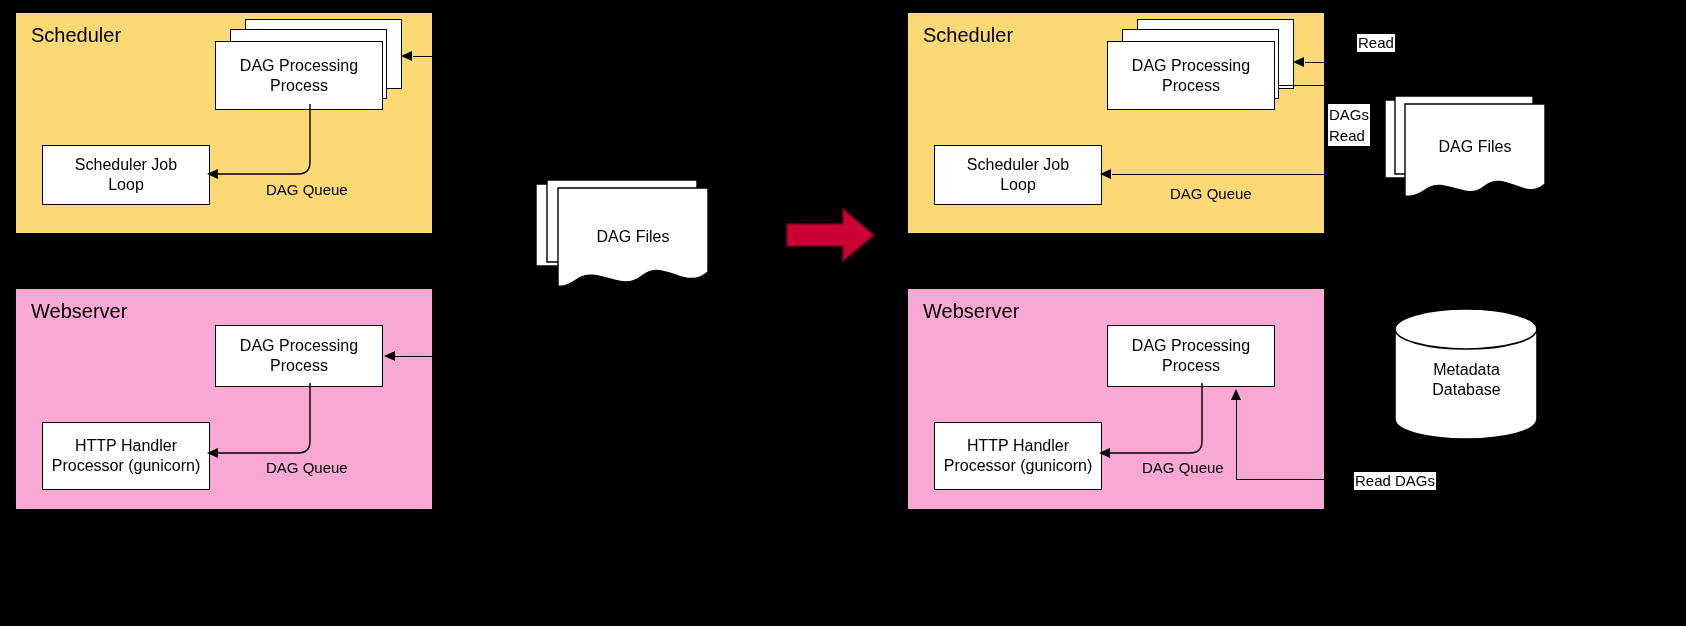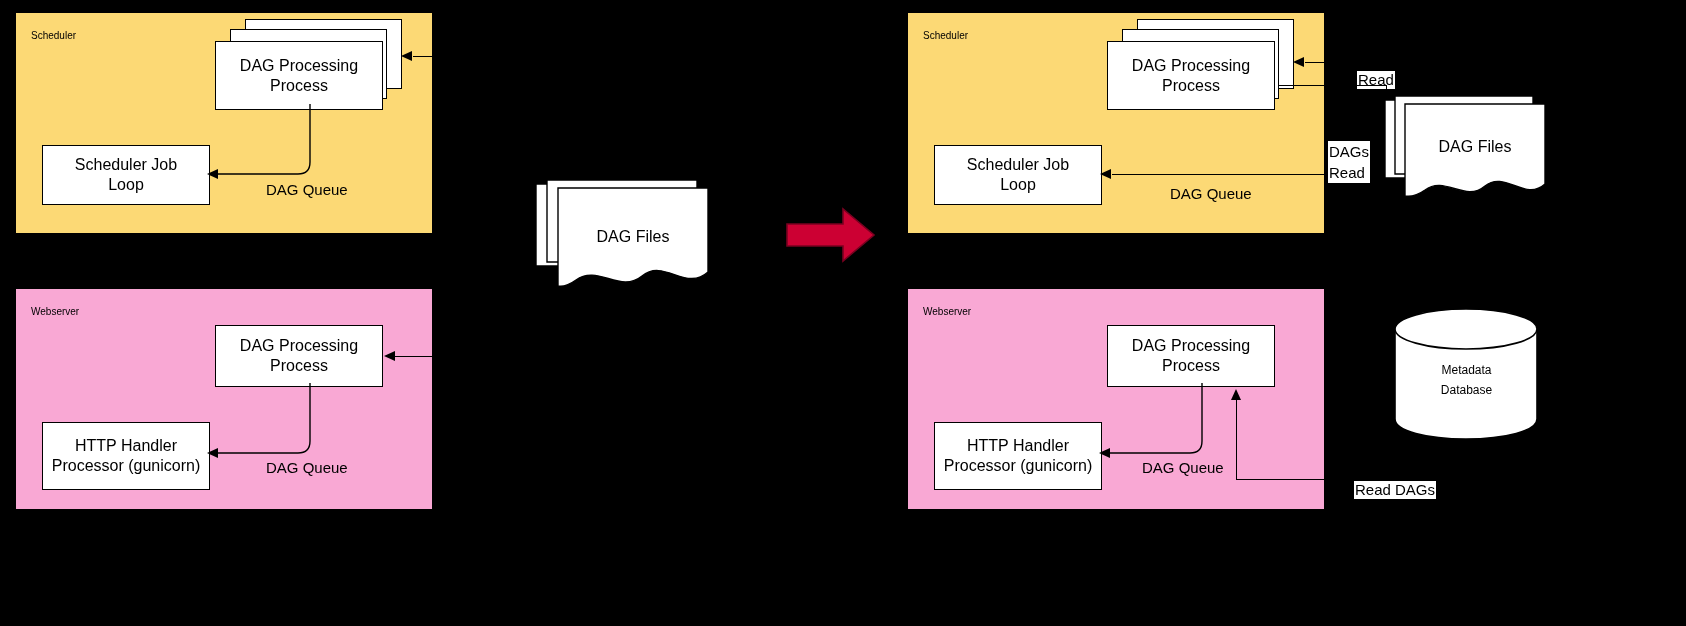--- a/index.html
+++ b/index.html
@@ -5,21 +5,21 @@
   html,body{margin:0;padding:0;background:#000;}
   body{width:1686px;height:626px;position:relative;overflow:hidden;
        font-family:"Liberation Sans","DejaVu Sans",sans-serif;color:#000;}
   .stage{position:absolute;left:0;top:0;width:1686px;height:626px;}
   .abs{position:absolute;box-sizing:border-box;}
 
   
   .panel{border:1px solid #000;}
   .panel-scheduler{background:#FCD975;}
   .panel-webserver{background:#f9a8d4;}
-  .panel-title{position:absolute;left:15px;top:13px;font-size:10px;line-height:19px;
+  .panel-title{position:absolute;left:15px;top:13px;font-size:20px;line-height:19px;
                color:#000;white-space:nowrap;}
 
   
   .box{background:#FFFFFF;border:1px solid #000;display:flex;align-items:center;
        justify-content:center;text-align:center;font-size:16px;line-height:20px;}
 
   
   .stack{position:absolute;}
   .stack .sheet{position:absolute;background:#fff;border:1px solid #000;}
 
@@ -29,32 +29,32 @@
   .arrow-l{width:0;height:0;border-top:5px solid transparent;border-bottom:5px solid transparent;
            border-right:11px solid #000;}
   .arrow-u{width:0;height:0;border-left:5px solid transparent;border-right:5px solid transparent;
            border-bottom:11px solid #000;}
 
   
   .elbow{position:absolute;overflow:visible;}
 
   
   .edge-label{position:absolute;font-size:15px;line-height:18px;color:#000;white-space:nowrap;}
-  .edge-label.boxed{background:#fff;padding:0 1px;margin-top:37px;}
+  .edge-label.boxed{background:#fff;padding:0 1px;}
   .edge-label.plain{background:transparent;}
 
   
   .docs{position:absolute;}
   .docs svg{display:block;overflow:visible;}
   .docs .docs-label{position:absolute;width:100%;text-align:center;font-size:16px;color:#000;}
 
   
   .cyl{position:absolute;}
   .cyl svg{display:block;}
-  .cyl .cyl-label{position:absolute;width:100%;text-align:center;font-size:12px;line-height:20px;color:#000;}
+  .cyl .cyl-label{position:absolute;width:100%;text-align:center;font-size:16px;line-height:20px;color:#000;}
 
   
   .bigarrow{position:absolute;}
 </style>
 </head>
 <body>
 
 <div class="stage">
 
   <div class="abs panel panel-scheduler" style="left:15px;top:12px;width:418px;height:222px;">
@@ -188,21 +188,21 @@
     <svg width="130" height="80" viewBox="0 0 130 80">
       <path d="M110,0 L110,58 Q110,70 98,70 L16,70" fill="none" stroke="#000" stroke-width="1.4"></path>
     </svg>
   </div>
   <div class="abs arrow-l" style="left:1099px;top:448px;"></div>
   <div class="edge-label plain" style="left:1142px;top:459px;">DAG Queue</div>
 
   <div class="abs hline" style="left:1236px;top:479px;width:90px;"></div>
   <div class="abs vline" style="left:1236px;top:400px;height:80px;"></div>
   <div class="abs arrow-u" style="left:1231px;top:389px;"></div>
-  <div class="edge-label boxed" style="left:1354px;top:444px;">Read DAGs</div>
+  <div class="edge-label boxed" style="left:1354px;top:472px;">Read DAGs</div>
 
   <div class="cyl" style="left:1394px;top:308px;width:145px;height:132px;">
     <svg width="145" height="132" viewBox="0 0 145 132">
       <path d="M1,21 V111 C1,123 33,131 72,131 C111,131 143,123 143,111 V21 Z" fill="#fff" stroke="#000" stroke-width="1.6"></path>
       <ellipse cx="72" cy="21" rx="71" ry="20" fill="#fff" stroke="#000" stroke-width="1.6"></ellipse>
     </svg>
     <div class="cyl-label" style="left:0;top:52px;">
       <div>Metadata</div>
       <div>Database</div>
     </div>

